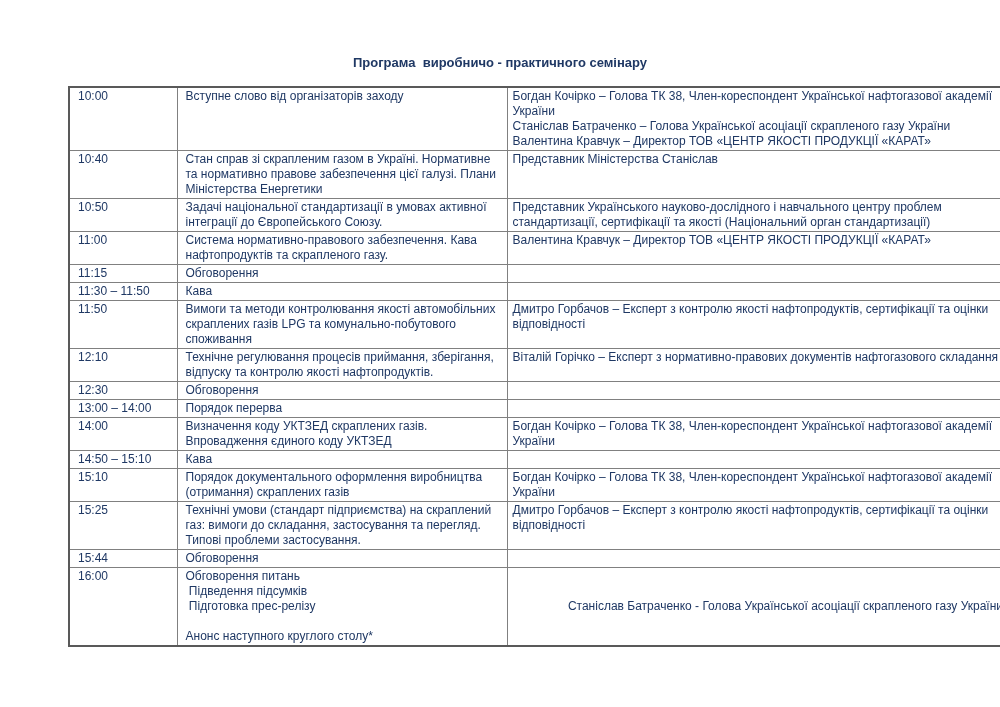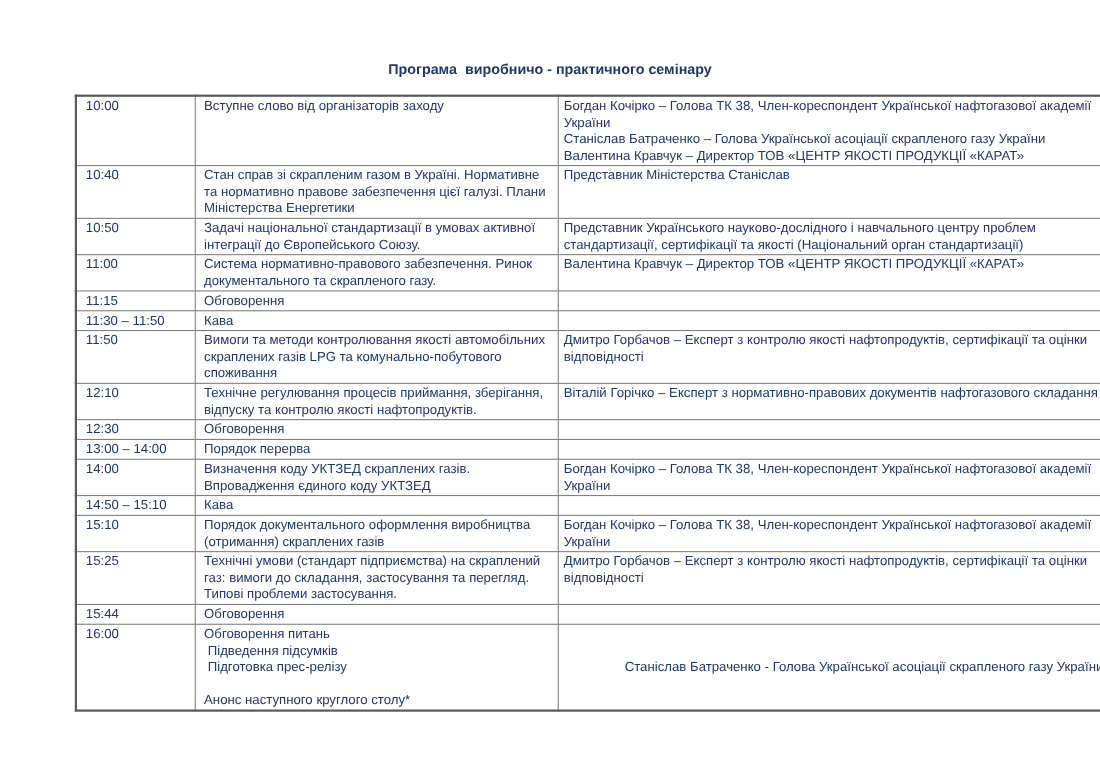--- a/index.html
+++ b/index.html
@@ -75,21 +75,21 @@
     </tr>
 
     <tr>
       <td class="time">10:50</td>
       <td class="topic">Задачі національної стандартизації в умовах активної інтеграції до Європейського Союзу.</td>
       <td class="speaker">Представник Українського науково-дослідного і навчального центру проблем стандартизації, сертифікації та якості (Національний орган стандартизації)</td>
     </tr>
 
     <tr>
       <td class="time">11:00</td>
-      <td class="topic">Система нормативно-правового забезпечення. Ринок документального та скрапленого газу.</td>
+      <td class="topic">Система нормативно-правового забезпечення. Кава нафтопродуктів та скрапленого газу.</td>
       <td class="speaker">Валентина Кравчук – Директор ТОВ «ЦЕНТР ЯКОСТІ ПРОДУКЦІЇ «КАРАТ»</td>
     </tr>
 
     <tr>
       <td class="time">11:15</td>
       <td class="topic">Обговорення</td>
       <td class="speaker"></td>
     </tr>
 
     <tr>

